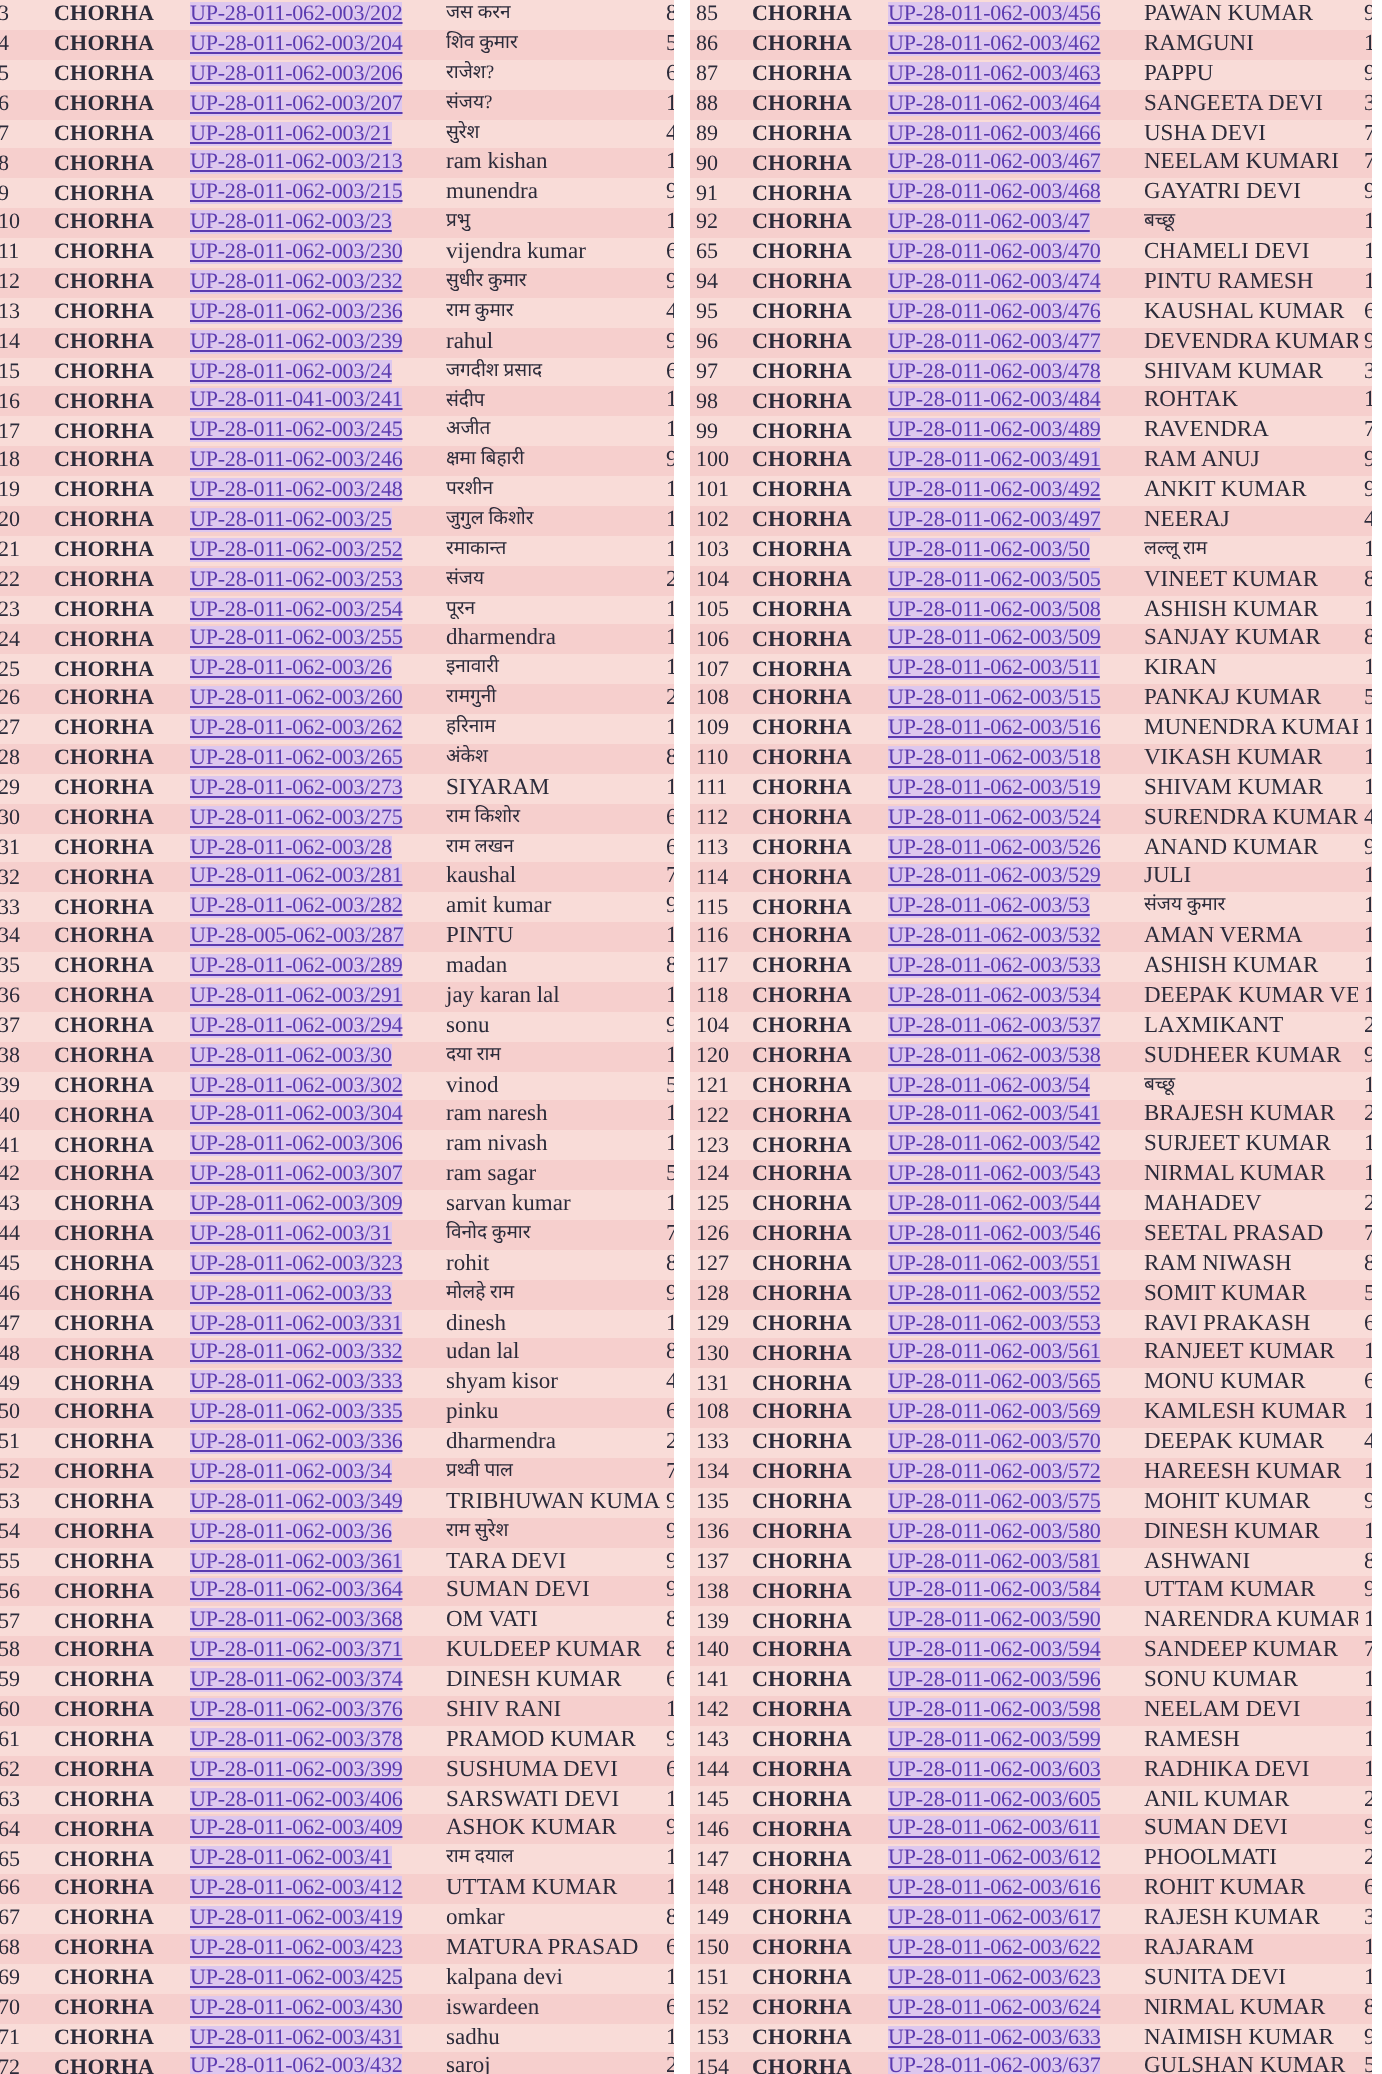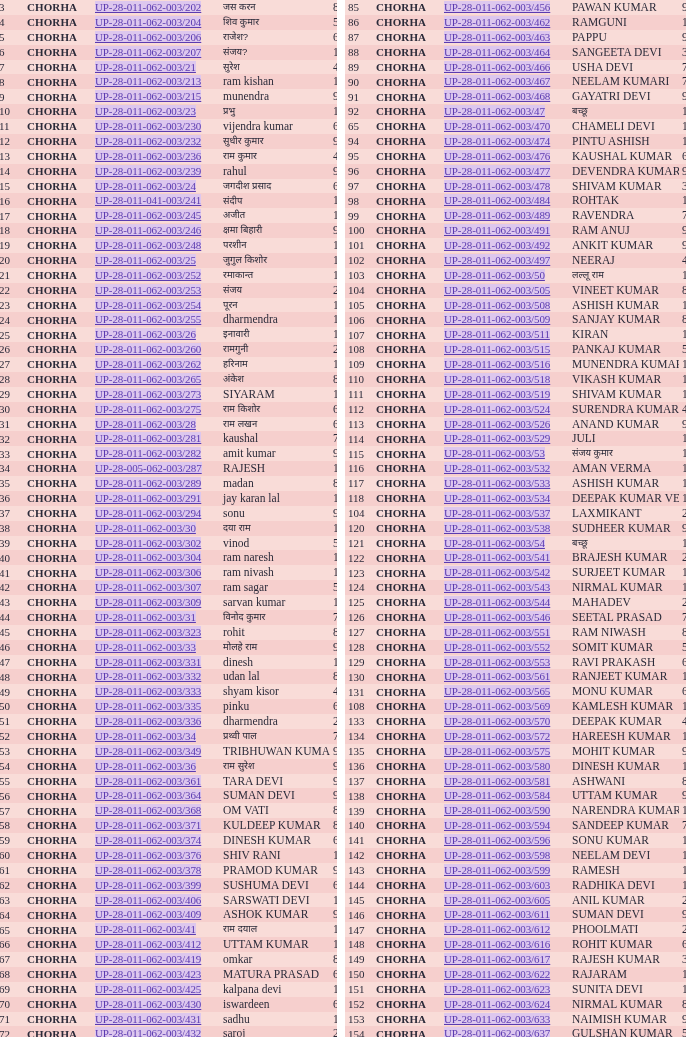--- a/index.html
+++ b/index.html
@@ -82,21 +82,21 @@
   }
   td.c-name {
     width: 104px;
     text-align: left;
     color: #26262f;
     font-size: 11.5px;
     white-space: normal;
     word-break: break-word;
   }
   td.c-name.dev {
-    font-family: Liberation Sans, sans-serif;
+    font-family: Liberation Serif, serif;
     font-size: 9.5px;
   }
   td.c-val {
     width: 34px;
     text-align: left;
     color: #26262f;
     font-size: 11.5px;
     padding-left: 4px;
   }
 </style>
@@ -321,21 +321,21 @@
             <td class="c-sn">33</td>
             <td class="c-vill">CHORHA</td>
             <td class="c-id"><a href="#">UP-28-011-062-003/282</a></td>
             <td class="c-name">amit kumar</td>
             <td class="c-val">99</td>
           </tr>
           <tr class="band-b">
             <td class="c-sn">34</td>
             <td class="c-vill">CHORHA</td>
             <td class="c-id"><a href="#">UP-28-005-062-003/287</a></td>
-            <td class="c-name">RAJESH</td>
+            <td class="c-name">PINTU</td>
             <td class="c-val">100</td>
           </tr>
           <tr class="band-a">
             <td class="c-sn">35</td>
             <td class="c-vill">CHORHA</td>
             <td class="c-id"><a href="#">UP-28-011-062-003/289</a></td>
             <td class="c-name">madan</td>
             <td class="c-val">84</td>
           </tr>
           <tr class="band-b">
@@ -664,21 +664,21 @@
             <td class="c-sn">65</td>
             <td class="c-vill">CHORHA</td>
             <td class="c-id"><a href="#">UP-28-011-062-003/470</a></td>
             <td class="c-name">CHAMELI DEVI</td>
             <td class="c-val">100</td>
           </tr>
           <tr class="band-b">
             <td class="c-sn">94</td>
             <td class="c-vill">CHORHA</td>
             <td class="c-id"><a href="#">UP-28-011-062-003/474</a></td>
-            <td class="c-name">PINTU ASHISH</td>
+            <td class="c-name">PINTU RAMESH</td>
             <td class="c-val">100</td>
           </tr>
           <tr class="band-a">
             <td class="c-sn">95</td>
             <td class="c-vill">CHORHA</td>
             <td class="c-id"><a href="#">UP-28-011-062-003/476</a></td>
             <td class="c-name">KAUSHAL KUMAR</td>
             <td class="c-val">6</td>
           </tr>
           <tr class="band-b">

